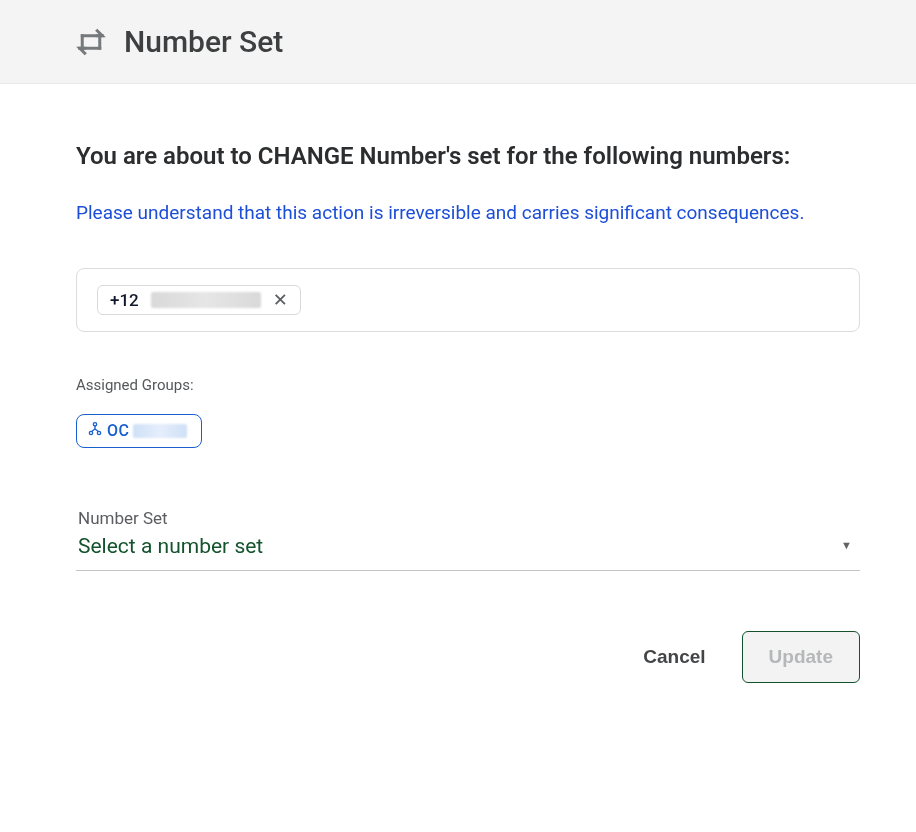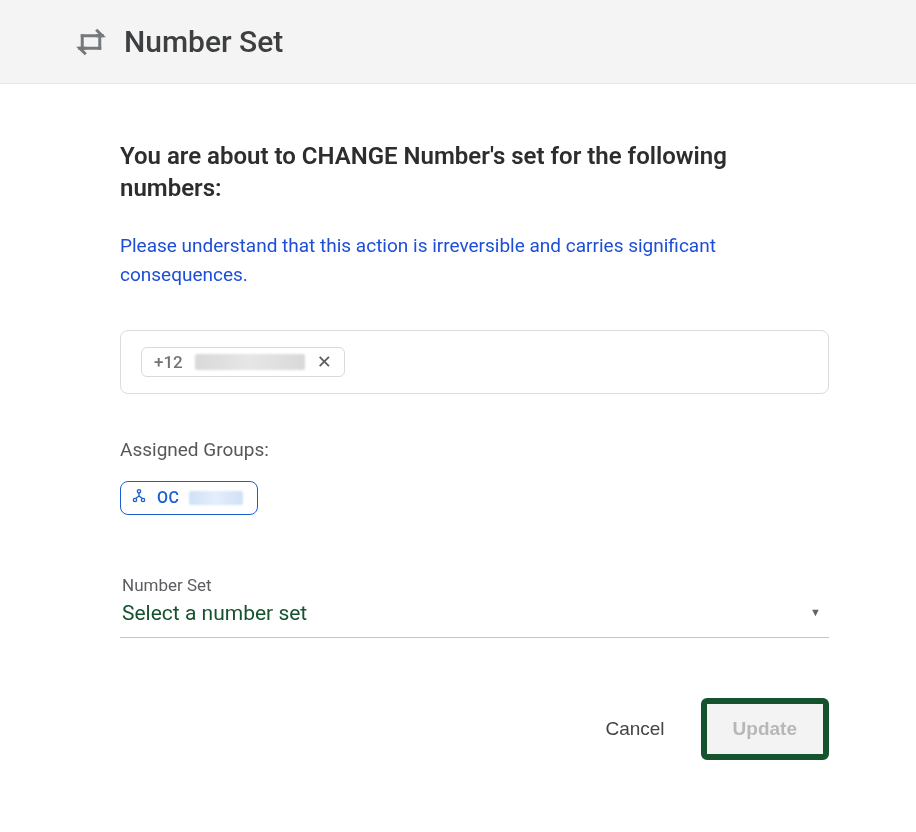--- a/index.html
+++ b/index.html
@@ -17,22 +17,21 @@
       align-items: center;
       gap: 18px;
     }
     .header-bar .title {
       font-size: 30px;
       font-weight: 500;
       color: #3d3f41;
     }
     .swap-icon svg { display: block; }
     .content {
-      padding: 56px 87px 30px 76px;
-      margin-left: 44px;
+      padding: 56px 56px 30px 76px;
     }
     .heading {
       font-size: 24px;
       font-weight: 600;
       color: #2b2d2f;
       margin-bottom: 26px;
       line-height: 1.35;
     }
     .subtext {
       font-size: 19px;
@@ -50,48 +49,48 @@
       display: inline-flex;
       align-items: center;
       border: 1px solid #d9d9d9;
       border-radius: 6px;
       padding: 4px 10px 4px 12px;
       gap: 10px;
       font-size: 17px;
       background: #fff;
     }
     .chip .num-prefix {
-      color: #737373;
+      color: #0f172a;
       font-weight: 500;
     }
     .chip .blur {
       display: inline-block;
       width: 110px;
       height: 16px;
       background: linear-gradient(90deg,#d9d9d9,#e6e6e6,#d9d9d9);
       border-radius: 2px;
       filter: blur(1.2px);
       margin-left: 2px;
     }
     .chip .close {
       color: #5b5d60;
       font-size: 18px;
       line-height: 1;
       padding: 0 2px;
       cursor: pointer;
     }
     .section-label {
-      font-size: 19px;
+      font-size: 15px;
       color: #55585a;
       margin-bottom: 20px;
     }
     .group-chip {
       display: inline-flex;
       align-items: center;
-      gap: 10px;
+      gap: 4px;
       border: 1.5px solid #1a5fd0;
       border-radius: 8px;
       padding: 6px 14px 6px 10px;
       color: #1a5fd0;
       font-size: 16px;
       font-weight: 500;
     }
     .group-chip .g-prefix { letter-spacing: 0.5px; }
     .group-chip .g-blur {
       display: inline-block;
@@ -134,28 +133,28 @@
       display: flex;
       justify-content: flex-end;
       align-items: center;
       gap: 28px;
       padding-right: 0;
     }
     .btn-cancel {
       background: transparent;
       border: none;
       font-size: 19px;
-      font-weight: 400;
+      font-weight: 700;
       color: #424446;
       cursor: pointer;
       padding: 14px 8px;
     }
     .btn-update {
       background: #f3f3f3;
-      border: 6px solid #14532d;
+      border: 1px solid #14532d;
       border-radius: 6px;
       font-size: 19px;
       font-weight: 600;
       color: #b6b7b8;
       padding: 14px 26px;
       cursor: not-allowed;
     }
   </style>
 </head>
 <body>

